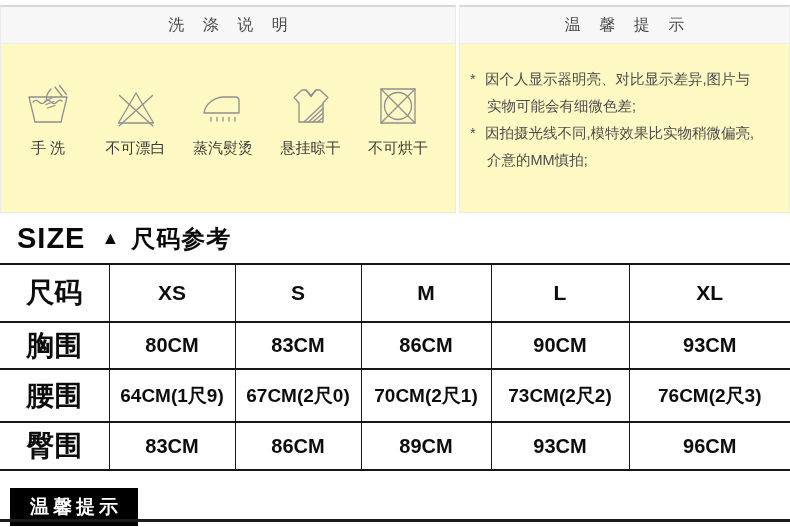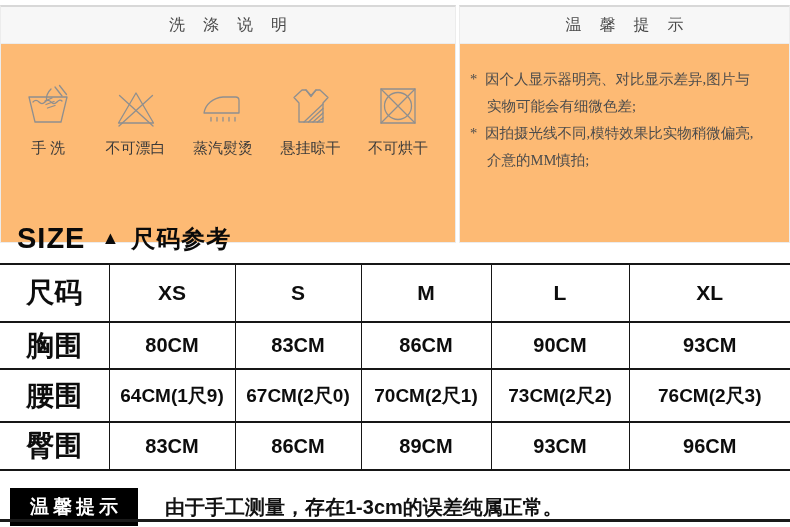--- a/index.html
+++ b/index.html
@@ -12,25 +12,24 @@
     overflow: hidden;
   }
 
   
   .top-section {
     position: absolute; top: 5px; left: 0;
     width: 790px; height: 185px;
     display: flex; gap: 3px;
   }
   .panel {
-    background: #fdba74;
+    background: #fef9c3;
     border: 1px solid #ececec;
     border-top: 2px solid #d8d8d8;
-    height: 238px;
-    font-family: Liberation Serif, serif;
+    height: 208px;
   }
   .panel-wash { width: 456px; }
   .panel-tips { width: 331px; }
   .panel-header {
     height: 37px;
     background: #f7f7f7;
     border-bottom: 1px solid #ececec;
     display: flex; align-items: center; justify-content: center;
     font-size: 16px; color: #4a4a4a;
     letter-spacing: 7px; text-indent: 7px;
@@ -218,16 +217,15 @@
     <td>86CM</td>
     <td>89CM</td>
     <td>93CM</td>
     <td>96CM</td>
   </tr>
 </tbody>
   </table>
 
 <div class="bottom-note">
   <span class="note-badge">温馨提示</span>
-  <span class="note-text">由于手工测量，存在1-3cm的误差纯属正常。</span>
 </div>
 
 <div class="bottom-line"></div>
 
 </body></html>

